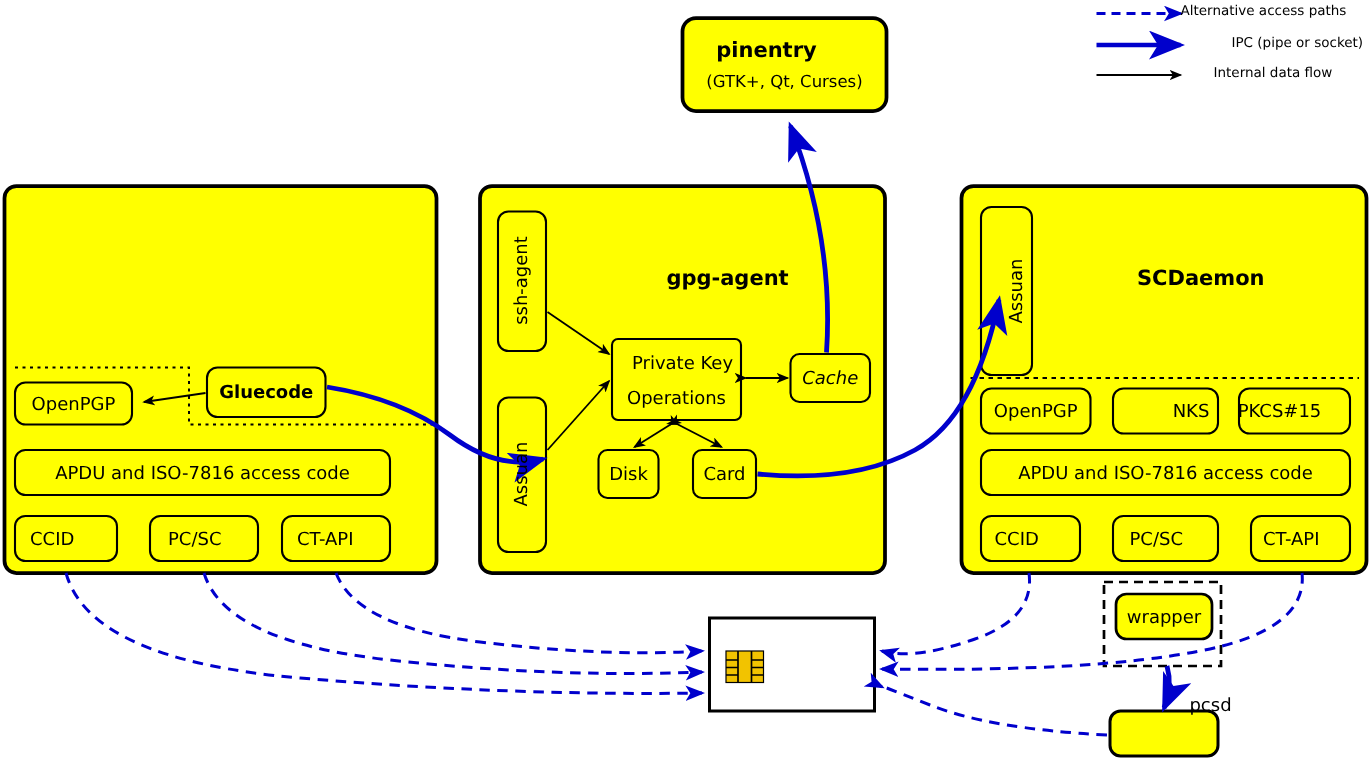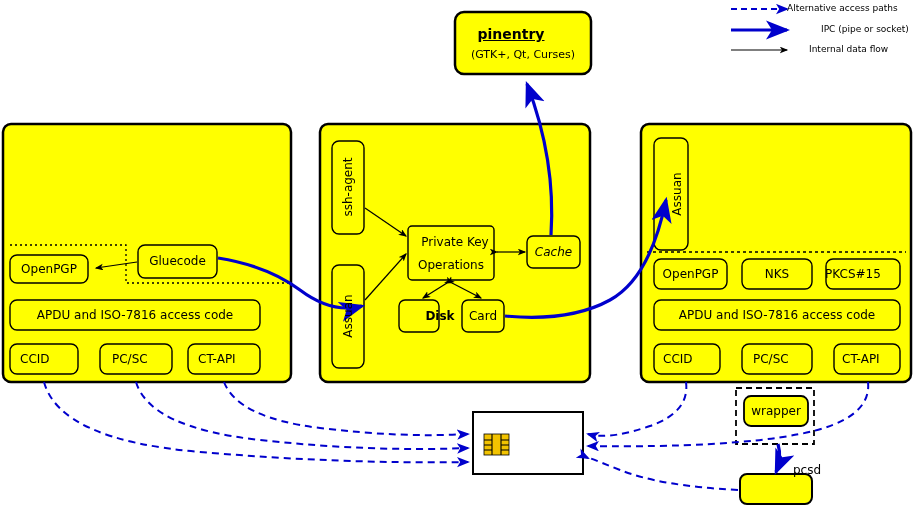--- a/index.html
+++ b/index.html
@@ -110,42 +110,44 @@
 
     <path d="M868,382 Q872,420 800,434 T588,446" fill="none" stroke="#0000cc" stroke-width="2" stroke-dasharray="7,5" marker-end="url(#ah-blue-s)"></path>
 
     <path d="M738,490 Q660,486 620,470 T588,458" fill="none" stroke="#0000cc" stroke-width="2" stroke-dasharray="7,5" marker-end="url(#ah-blue-s)"></path>
 
     <path d="M731,9 L787,9" fill="none" stroke="#0000cc" stroke-width="2" stroke-dasharray="6,4" marker-end="url(#ah-blue-s)"></path>
     <path d="M731,30 L787,30" fill="none" stroke="#0000cc" stroke-width="3" marker-end="url(#ah-blue)"></path>
     <path d="M731,50 L787,50" fill="none" stroke="#000000" stroke-width="1.2" marker-end="url(#ah-black)"></path>
   </svg>
 
-  <div class="lbl box-title ctr" style="left:455px;top:26px;width:112px;text-decoration:underline;">pinentry</div>
+  <div class="lbl box-title ctr" style="left:455px;top:26px;width:112px;">pinentry</div>
   <div class="lbl small ctr" style="left:455px;top:48px;width:136px;">(GTK+, Qt, Curses)</div>
 
+  <div class="lbl box-title ctr" style="left:380px;top:178px;width:210px;">gpg-agent</div>
+  <div class="lbl box-title ctr" style="left:690px;top:178px;width:221px;">SCDaemon</div>
 
   <div class="lbl sub ctr" style="left:10px;top:262px;width:78px;">OpenPGP</div>
-  <div class="lbl sub ctr" style="left:138px;top:254px;width:79px;">Gluecode</div>
+  <div class="lbl sub ctr" style="left:138px;top:254px;width:79px;font-weight:bold;">Gluecode</div>
   <div class="lbl sub ctr" style="left:10px;top:308px;width:250px;">APDU and ISO-7816 access code</div>
   <div class="lbl sub" style="left:20px;top:352px;">CCID</div>
   <div class="lbl sub" style="left:112px;top:352px;">PC/SC</div>
   <div class="lbl sub" style="left:198px;top:352px;">CT-API</div>
 
   <div class="lbl sub vert ctr" style="left:301px;top:181px;width:93px;height:12px;">ssh-agent</div>
   <div class="lbl sub vert ctr" style="left:296px;top:310px;width:103px;height:12px;">Assuan</div>
   <div class="lbl sub ctr" style="left:408px;top:235px;width:94px;">Private Key</div>
   <div class="lbl sub ctr" style="left:408px;top:258px;width:86px;">Operations</div>
   <div class="lbl sub ctr" style="left:527px;top:245px;width:53px;font-style:italic;">Cache</div>
-  <div class="lbl sub ctr" style="left:420px;top:309px;width:40px;font-weight:bold;">Disk</div>
+  <div class="lbl sub ctr" style="left:399px;top:309px;width:40px;">Disk</div>
   <div class="lbl sub ctr" style="left:462px;top:309px;width:42px;">Card</div>
 
   <div class="lbl sub vert ctr" style="left:621px;top:188px;width:112px;height:12px;">Assuan</div>
   <div class="lbl sub ctr" style="left:654px;top:267px;width:73px;">OpenPGP</div>
-  <div class="lbl sub ctr" style="left:742px;top:267px;width:70px;">NKS</div>
+  <div class="lbl sub ctr" style="left:742px;top:267px;width:70px;padding-left:17px;">NKS</div>
   <div class="lbl sub ctr" style="left:826px;top:267px;width:54px;">PKCS#15</div>
   <div class="lbl sub ctr" style="left:654px;top:308px;width:246px;">APDU and ISO-7816 access code</div>
   <div class="lbl sub" style="left:663px;top:352px;">CCID</div>
   <div class="lbl sub" style="left:753px;top:352px;">PC/SC</div>
   <div class="lbl sub" style="left:842px;top:352px;">CT-API</div>
 
   <div class="lbl sub ctr" style="left:744px;top:404px;width:64px;">wrapper</div>
   <div class="lbl sub ctr" style="left:740px;top:463px;width:72px;padding-left:31px;">pcsd</div>
 
   <div class="lbl legend-text" style="left:771px;top:3px;margin-left:16px;">Alternative access paths</div>

